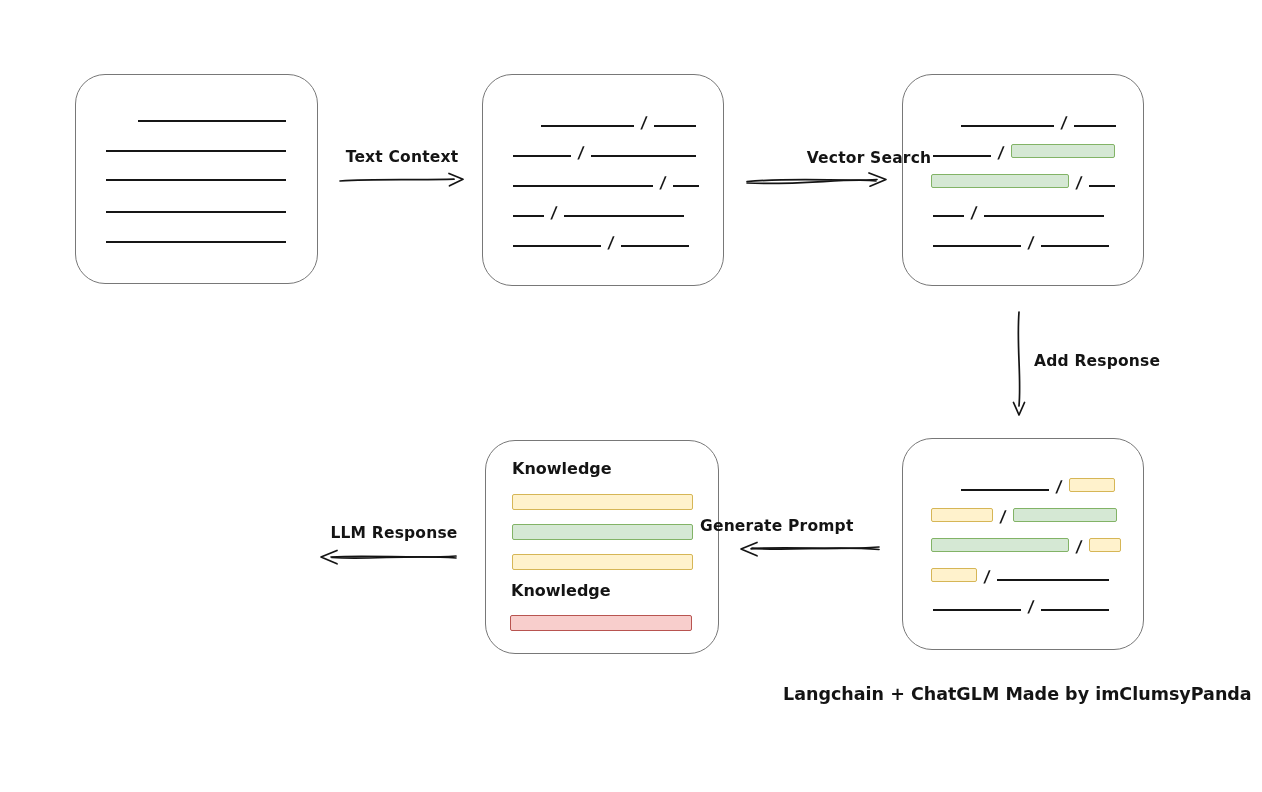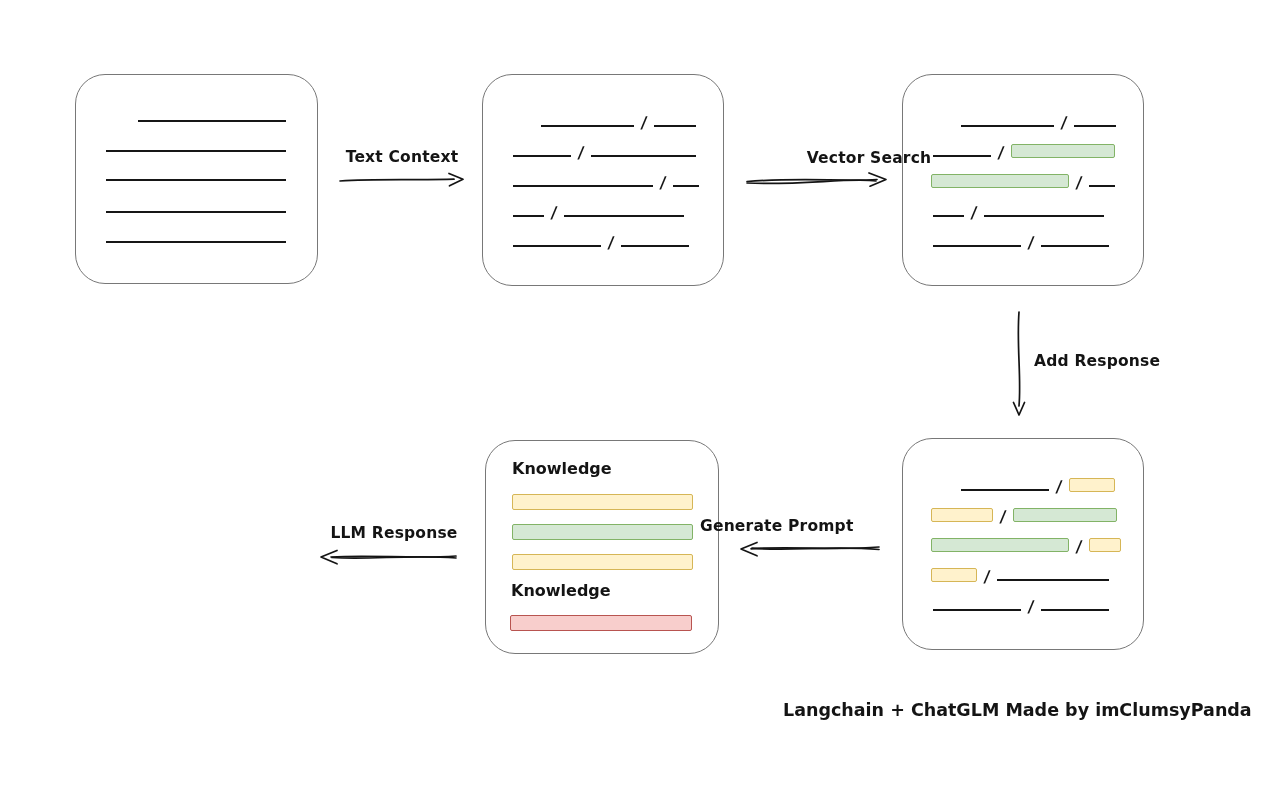--- a/index.html
+++ b/index.html
@@ -130,21 +130,21 @@
     <div class="bar r" style="left:24px;top:174px;width:182px;"></div>
   </div>
 
 
   <div class="lbl center" style="left:338px;top:148px;width:128px;">Text Context</div>
   <div class="lbl center" style="left:760px;top:149px;width:140px;margin-left:39px;">Vector Search</div>
   <div class="lbl" style="left:1034px;top:352px;">Add Response</div>
   <div class="lbl center" style="left:700px;top:517px;width:150px;">Generate Prompt</div>
   <div class="lbl center" style="left:328px;top:524px;width:132px;">LLM Response</div>
 
-  <div class="caption" style="left:783px;top:684px;margin-top:16px;">Langchain + ChatGLM Made by imClumsyPanda</div>
+  <div class="caption" style="left:783px;top:684px;">Langchain + ChatGLM Made by imClumsyPanda</div>
 
   <svg class="arrows" width="1262" height="792" viewBox="0 0 1262 792">
     <g>
       <path d="M340,181 C378,178.5 420,180.5 454,179.2"></path>
       <path d="M449,173.5 L463,179.3 L449.5,185.8"></path>
     </g>
     <g>
       <path d="M747,181.5 C795,177.5 845,181.5 877,179.5"></path>
       <path d="M747,183 C800,185.5 850,177.5 876,181"></path>
       <path d="M869,173 L886,179.5 L870,186.2"></path>

